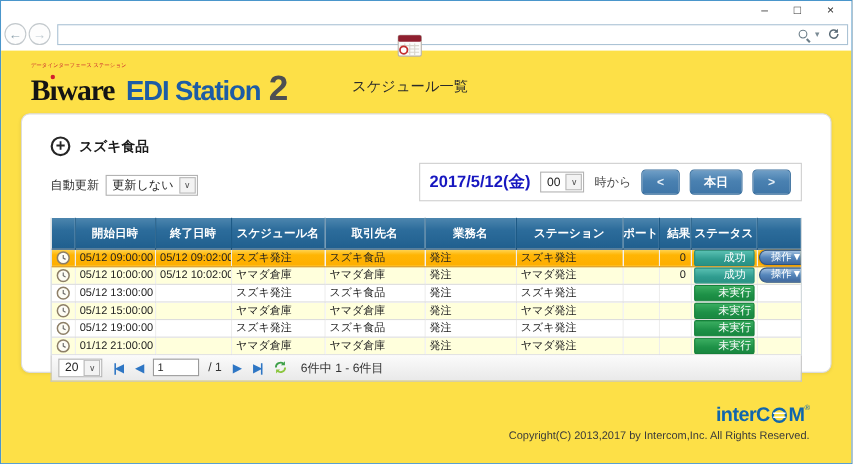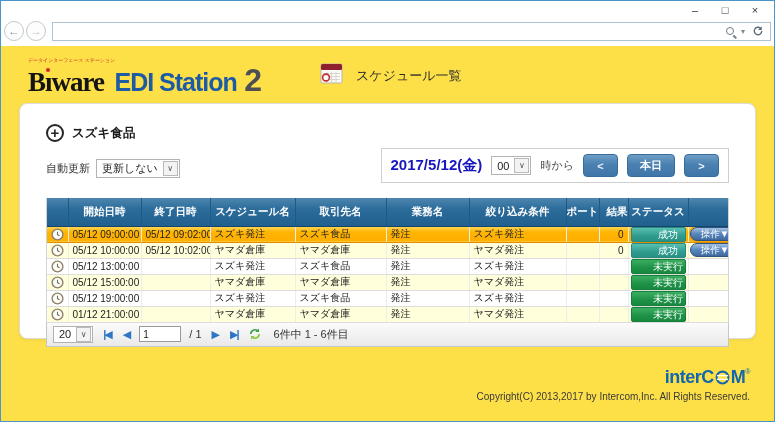--- a/index.html
+++ b/index.html
@@ -23,21 +23,21 @@
   .page { height:375px; background:#fde047; padding-top:6px; }
 
   .brand-row { display:flex; align-items:flex-end; padding-left:27px; height:44px; }
   .logo { position:relative; line-height:1; white-space:nowrap; }
   .logo-tagline { display:block; font-size:5.5px; color:#c8202f; letter-spacing:0; margin-bottom:1px; transform:scale(.9); transform-origin:left; }
   .logo-biware { font-family:"Liberation Serif","DejaVu Serif",serif; font-weight:bold; font-size:27px; color:#141414; letter-spacing:-1px; }
   .bi-i { position:relative; }
   .bi-i::after { content:""; position:absolute; width:4px; height:4px; border-radius:50%; background:#d3202d; left:1px; top:1px; }
   .logo-edi { font-weight:bold; font-size:25px; color:#1d5ca5; letter-spacing:-1px; margin-left:6px; }
   .logo-two { font-weight:bold; font-size:32px; color:#4d4f52; margin-left:3px; }
-  .title-group { margin-left:58px; display:flex; align-items:center; gap:13px; padding-bottom:8px; }
+  .title-group { margin-left:58px; display:flex; align-items:center; gap:13px; padding-bottom:8px;flex-direction:column; }
   .cal-icon { flex:0 0 auto; }
   .page-title { font-size:13px; color:#2b2b2b; }
 
   .panel { margin:7px 18px 0 18px; background:#fff; border:1px solid #dcdcdc; border-radius:8px; height:236px; box-shadow:0 1px 3px rgba(0,0,0,.07); padding:0 26px; }
 
   .filter-row { padding-top:20px; display:flex; align-items:center; gap:8px; }
   .plus-circle { width:18px; height:18px; border:2px solid #262626; border-radius:50%; display:flex; align-items:center; justify-content:center; font-size:15px; font-weight:bold; color:#262626; line-height:1; padding-bottom:1px; }
   .filter-label { font-size:12.5px; font-weight:bold; color:#1a1a1a; }
 
   .controls-row { display:flex; justify-content:space-between; margin-top:6px; height:44px; }
@@ -77,21 +77,21 @@
 
   
   .pager { height:24px; border:1px solid #c6c6c6; border-top:none; background:linear-gradient(#fbfbfb,#e9e9e9); display:flex; align-items:center; gap:8px; padding:0 6px; font-size:11px; color:#333; }
   .pager .selbox { height:17px; }
   .pg-ic { color:#2e76c4; font-size:11px; font-weight:bold; letter-spacing:-2px; padding:0 2px; cursor:default; }
   .pg-input { width:42px; height:16px; border:1px solid #9a9a9a; font-size:10px; padding:0 3px; color:#222; }
   .pg-of { font-size:11px; color:#333; }
   .pager-summary { margin-left:4px; }
 
   
-  .footer { margin-top:28px; padding-right:24px; text-align:right; }
+  .footer { margin-top:28px; padding-right:38px; text-align:right; }
   .ic-logo { font-size:18px; font-weight:bold; color:#1166ad; letter-spacing:-.5px; display:inline-flex; align-items:center; }
   .ic-inter { font-weight:600; }
   .ic-reg { font-size:7px; vertical-align:top; position:relative; top:-6px; font-weight:normal; }
   .copyright { font-size:10px; color:#3a3a3a; margin-top:3px; }
 </style>
 </head>
 <body>
 
 <div class="window">
 
@@ -180,21 +180,21 @@
       <div class="table-wrap">
         <table>
           <thead>
             <tr>
                 <th></th>
                 <th>開始日時</th>
                 <th>終了日時</th>
                 <th>スケジュール名</th>
                 <th>取引先名</th>
                 <th>業務名</th>
-                <th>絞り込み条件</th>
+                <th>ステーション</th>
                 <th>ポート</th>
                 <th>結果</th>
                 <th>ステータス</th>
                 <th></th>
               </tr>
           </thead>
           <tbody>
               <tr class="data-row selected">
     <td>
       <svg class="clock" width="13" height="13" viewBox="0 0 16 16">

